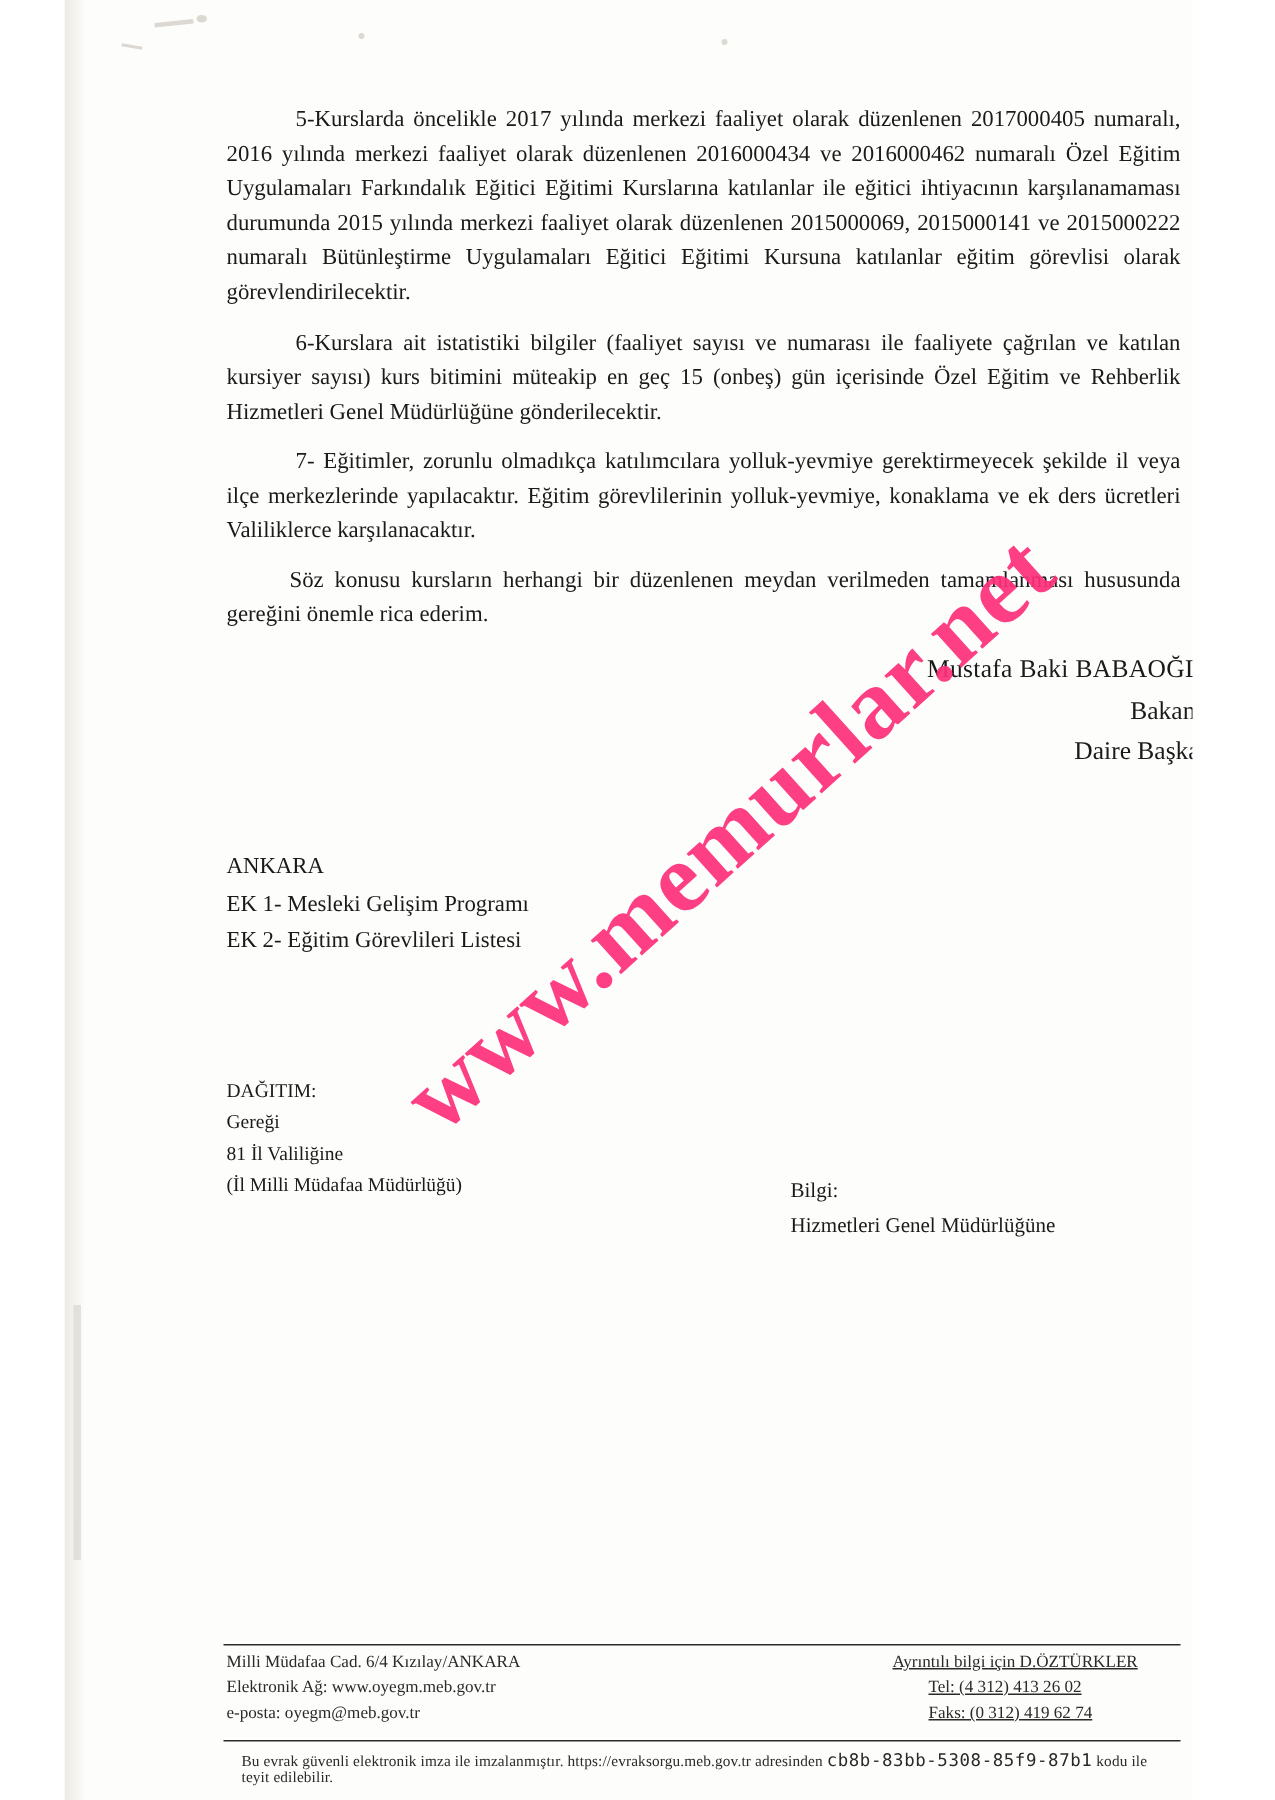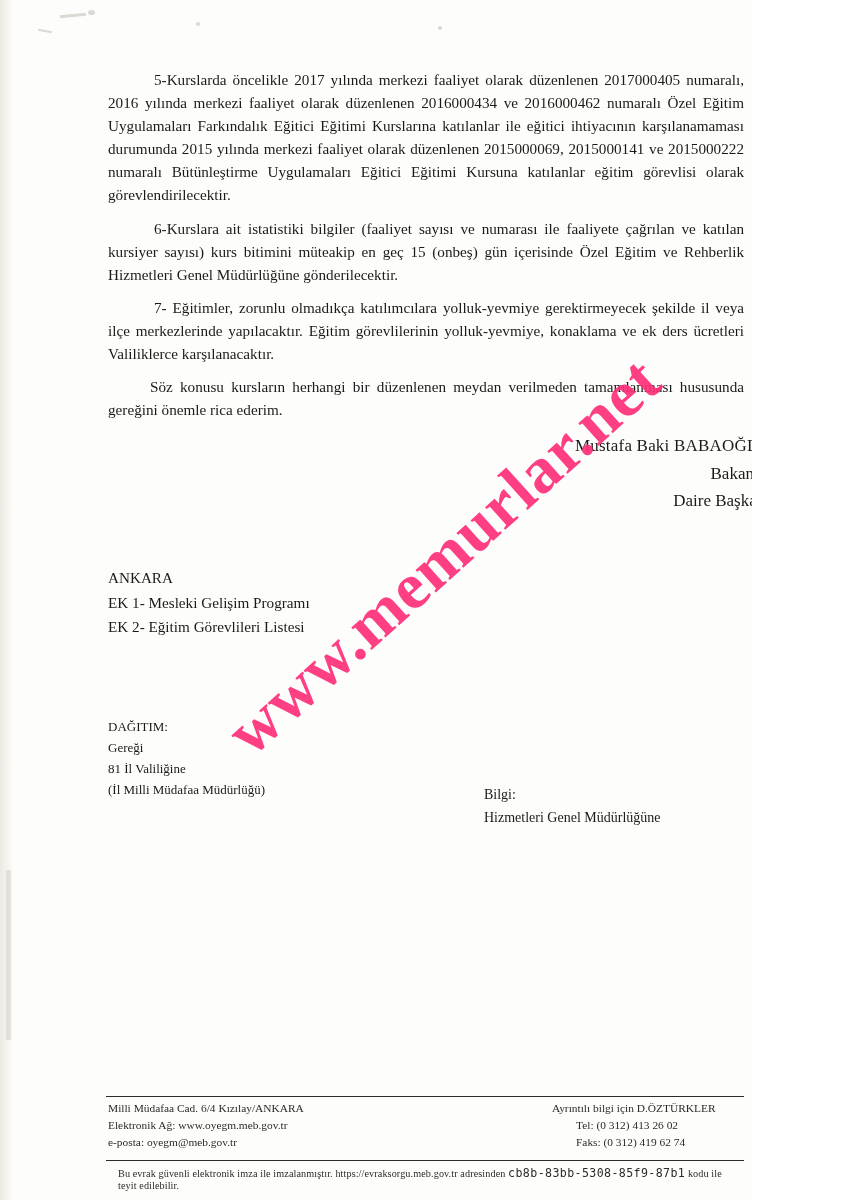--- a/index.html
+++ b/index.html
@@ -8,20 +8,21 @@
     background: #ffffff;
   }
   .page {
     position: relative;
     width: 752px;
     height: 1200px;
     background: #fdfdfb;
     overflow: hidden;
     font-family: "Liberation Serif", serif;
     color: #1a1a1a;
+    margin-left: 43px;
   }
   
   .scan-edge-left {
     position: absolute;
     left: 0; top: 0;
     width: 14px; height: 1200px;
     background: linear-gradient(90deg, #e8e6df 0%, #fdfdfb 100%);
     opacity: 0.85;
   }
   .scan-mark {
@@ -113,21 +114,21 @@
   }
   .footer-right {
     position: absolute;
     left: 552px;
     top: 1100px;
     font-size: 11.4px;
     line-height: 1.48;
     color: #2a2a2a;
     text-align: left;
   }
-  .footer-right .r { display: block; }
+  .footer-right .r { display: block; text-decoration: underline; }
   .footer-right .r.ind { padding-left: 24px; }
   .footer-bottom {
     position: absolute;
     left: 118px;
     top: 1166px;
     width: 620px;
     font-size: 10.2px;
     color: #2a2a2a;
     letter-spacing: 0.1px;
   }
@@ -214,21 +215,21 @@
   <div class="footer-rule"></div>
 
   <div class="footer-left">
     <div>Milli Müdafaa Cad. 6/4 Kızılay/ANKARA</div>
     <div>Elektronik Ağ: www.oyegm.meb.gov.tr</div>
     <div>e-posta: oyegm@meb.gov.tr</div>
   </div>
 
   <div class="footer-right">
     <span class="r">Ayrıntılı bilgi için  D.ÖZTÜRKLER</span>
-    <span class="r ind">Tel: (0 312)  413 26 02</span>
+    <span class="r ind">Tel: (4 312)  413 26 02</span>
     <span class="r ind">Faks: (0 312) 419 62 74</span>
   </div>
 
   <div class="footer-rule2"></div>
 
   <div class="footer-bottom">
     <span>Bu evrak güvenli elektronik imza ile imzalanmıştır. https://evraksorgu.meb.gov.tr adresinden </span><span class="code">cb8b-83bb-5308-85f9-87b1</span><span> kodu ile teyit edilebilir.</span>
   </div>
 
 </div>

